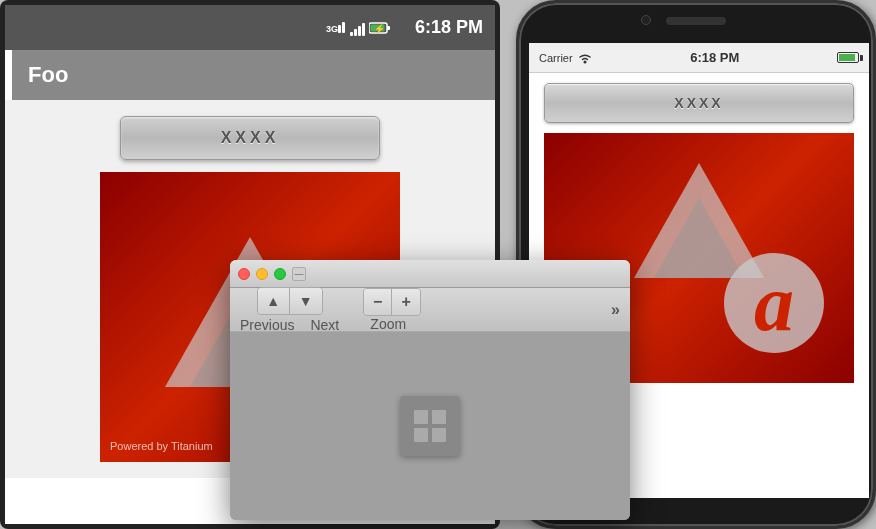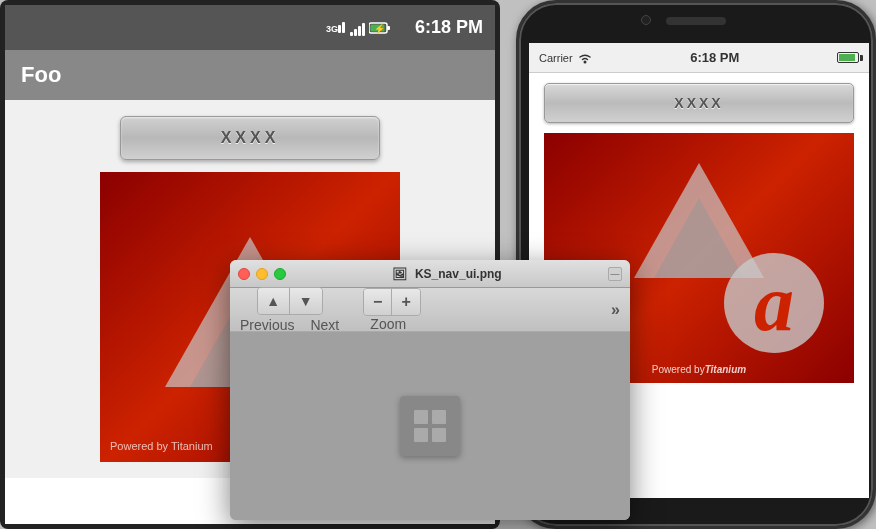--- a/index.html
+++ b/index.html
@@ -57,20 +57,21 @@
       margin-left: 6px;
     }
 
     .android-title-bar {
       width: 100%;
       height: 50px;
       background: #888;
       display: flex;
       align-items: center;
       padding-left: 16px;
+      margin-left: 7px;
     }
 
     .android-title {
       color: white;
       font-size: 22px;
       font-weight: bold;
     }
 
     .android-content {
       background: #f0f0f0;
@@ -599,38 +600,31 @@
     <div class="ios-content">
 
       <div class="nav-bar-ios">
         <span class="nav-label">XXXX</span>
       </div>
 
       <div class="ios-red-banner">
         <div class="ios-triangle"></div>
         <div class="ios-triangle-inner"></div>
         <div class="letter-a">a</div>
-        <div class="powered-by-ios">
-          Powered by <strong>Titanium</strong>
-        </div>
       </div>
     </div>
   </div>
 </div>
 
 <div class="quicklook-window">
 
   <div class="quicklook-titlebar">
     <div class="window-btn btn-close"></div>
     <div class="window-btn btn-min"></div>
     <div class="window-btn btn-max"></div>
-    <div class="quicklook-title">
-      <span style="margin-right:4px">🖼</span>
-      <span>KS_nav_ui.png</span>
-    </div>
     <div class="quicklook-expand">—</div>
   </div>
 
   <div class="quicklook-toolbar">
 
     <div class="nav-btn-container">
       <div class="nav-btn-group">
         <button class="nav-btn">▲</button>
         <button class="nav-btn">▼</button>
       </div>

